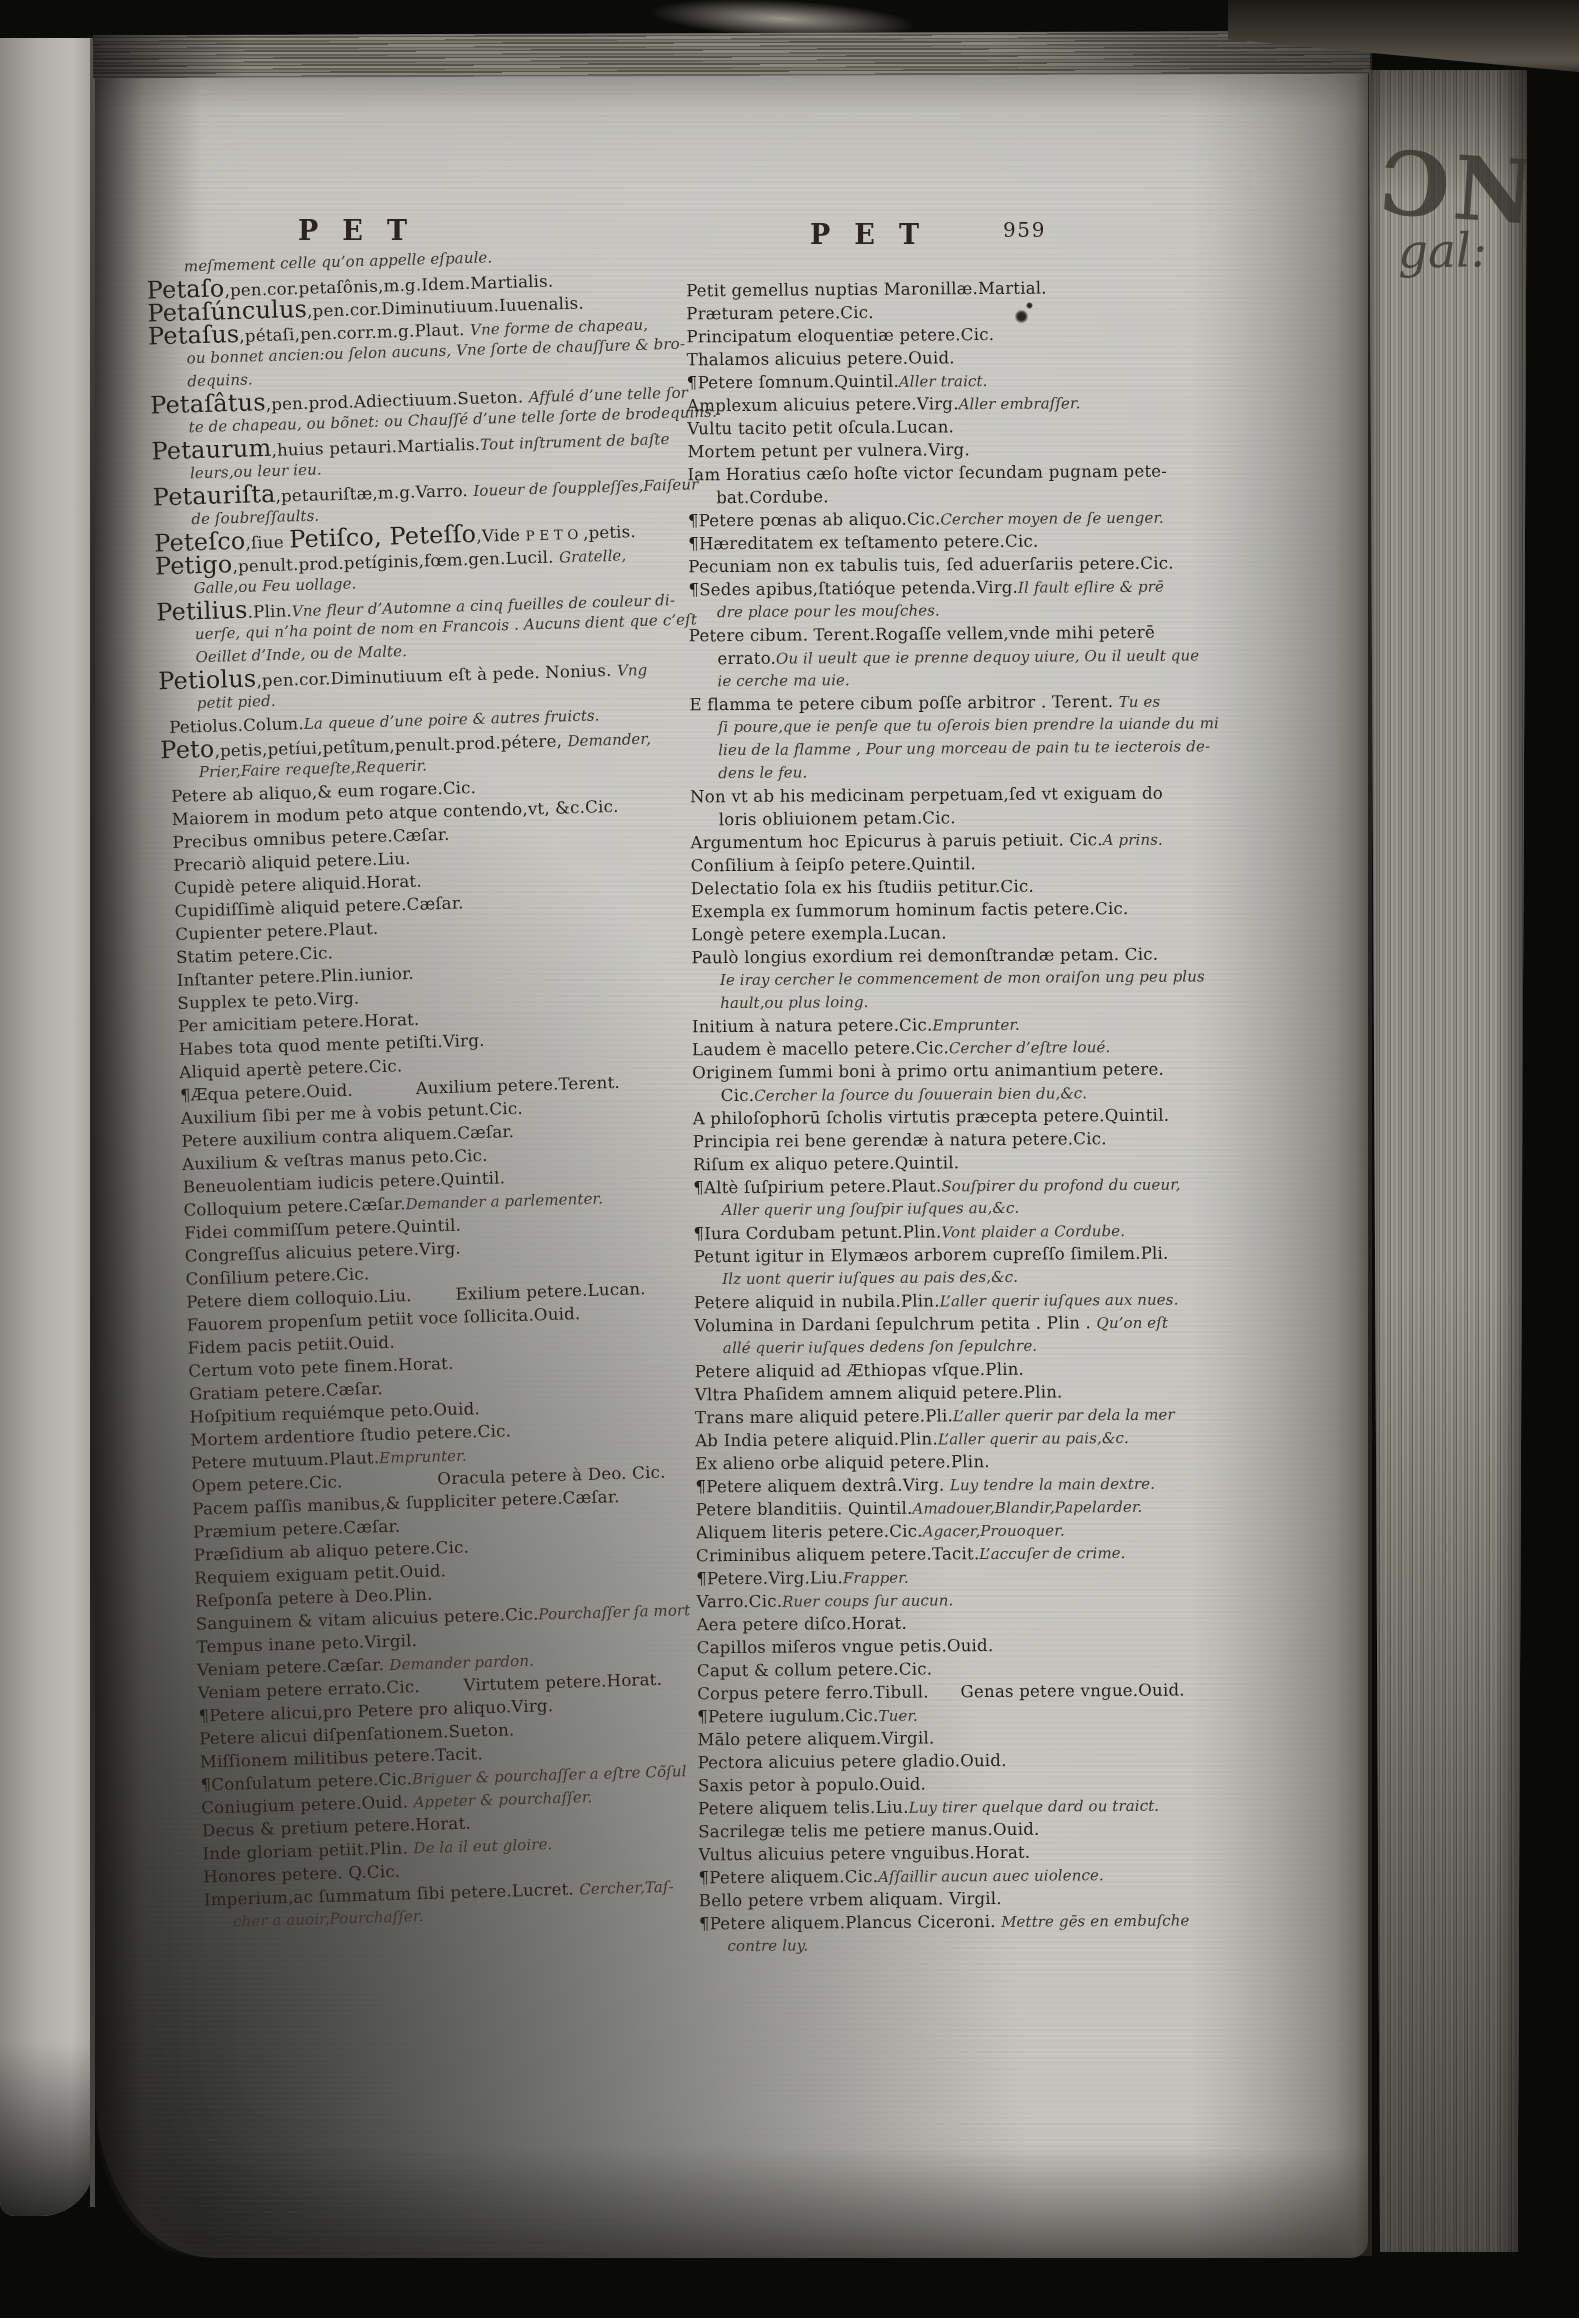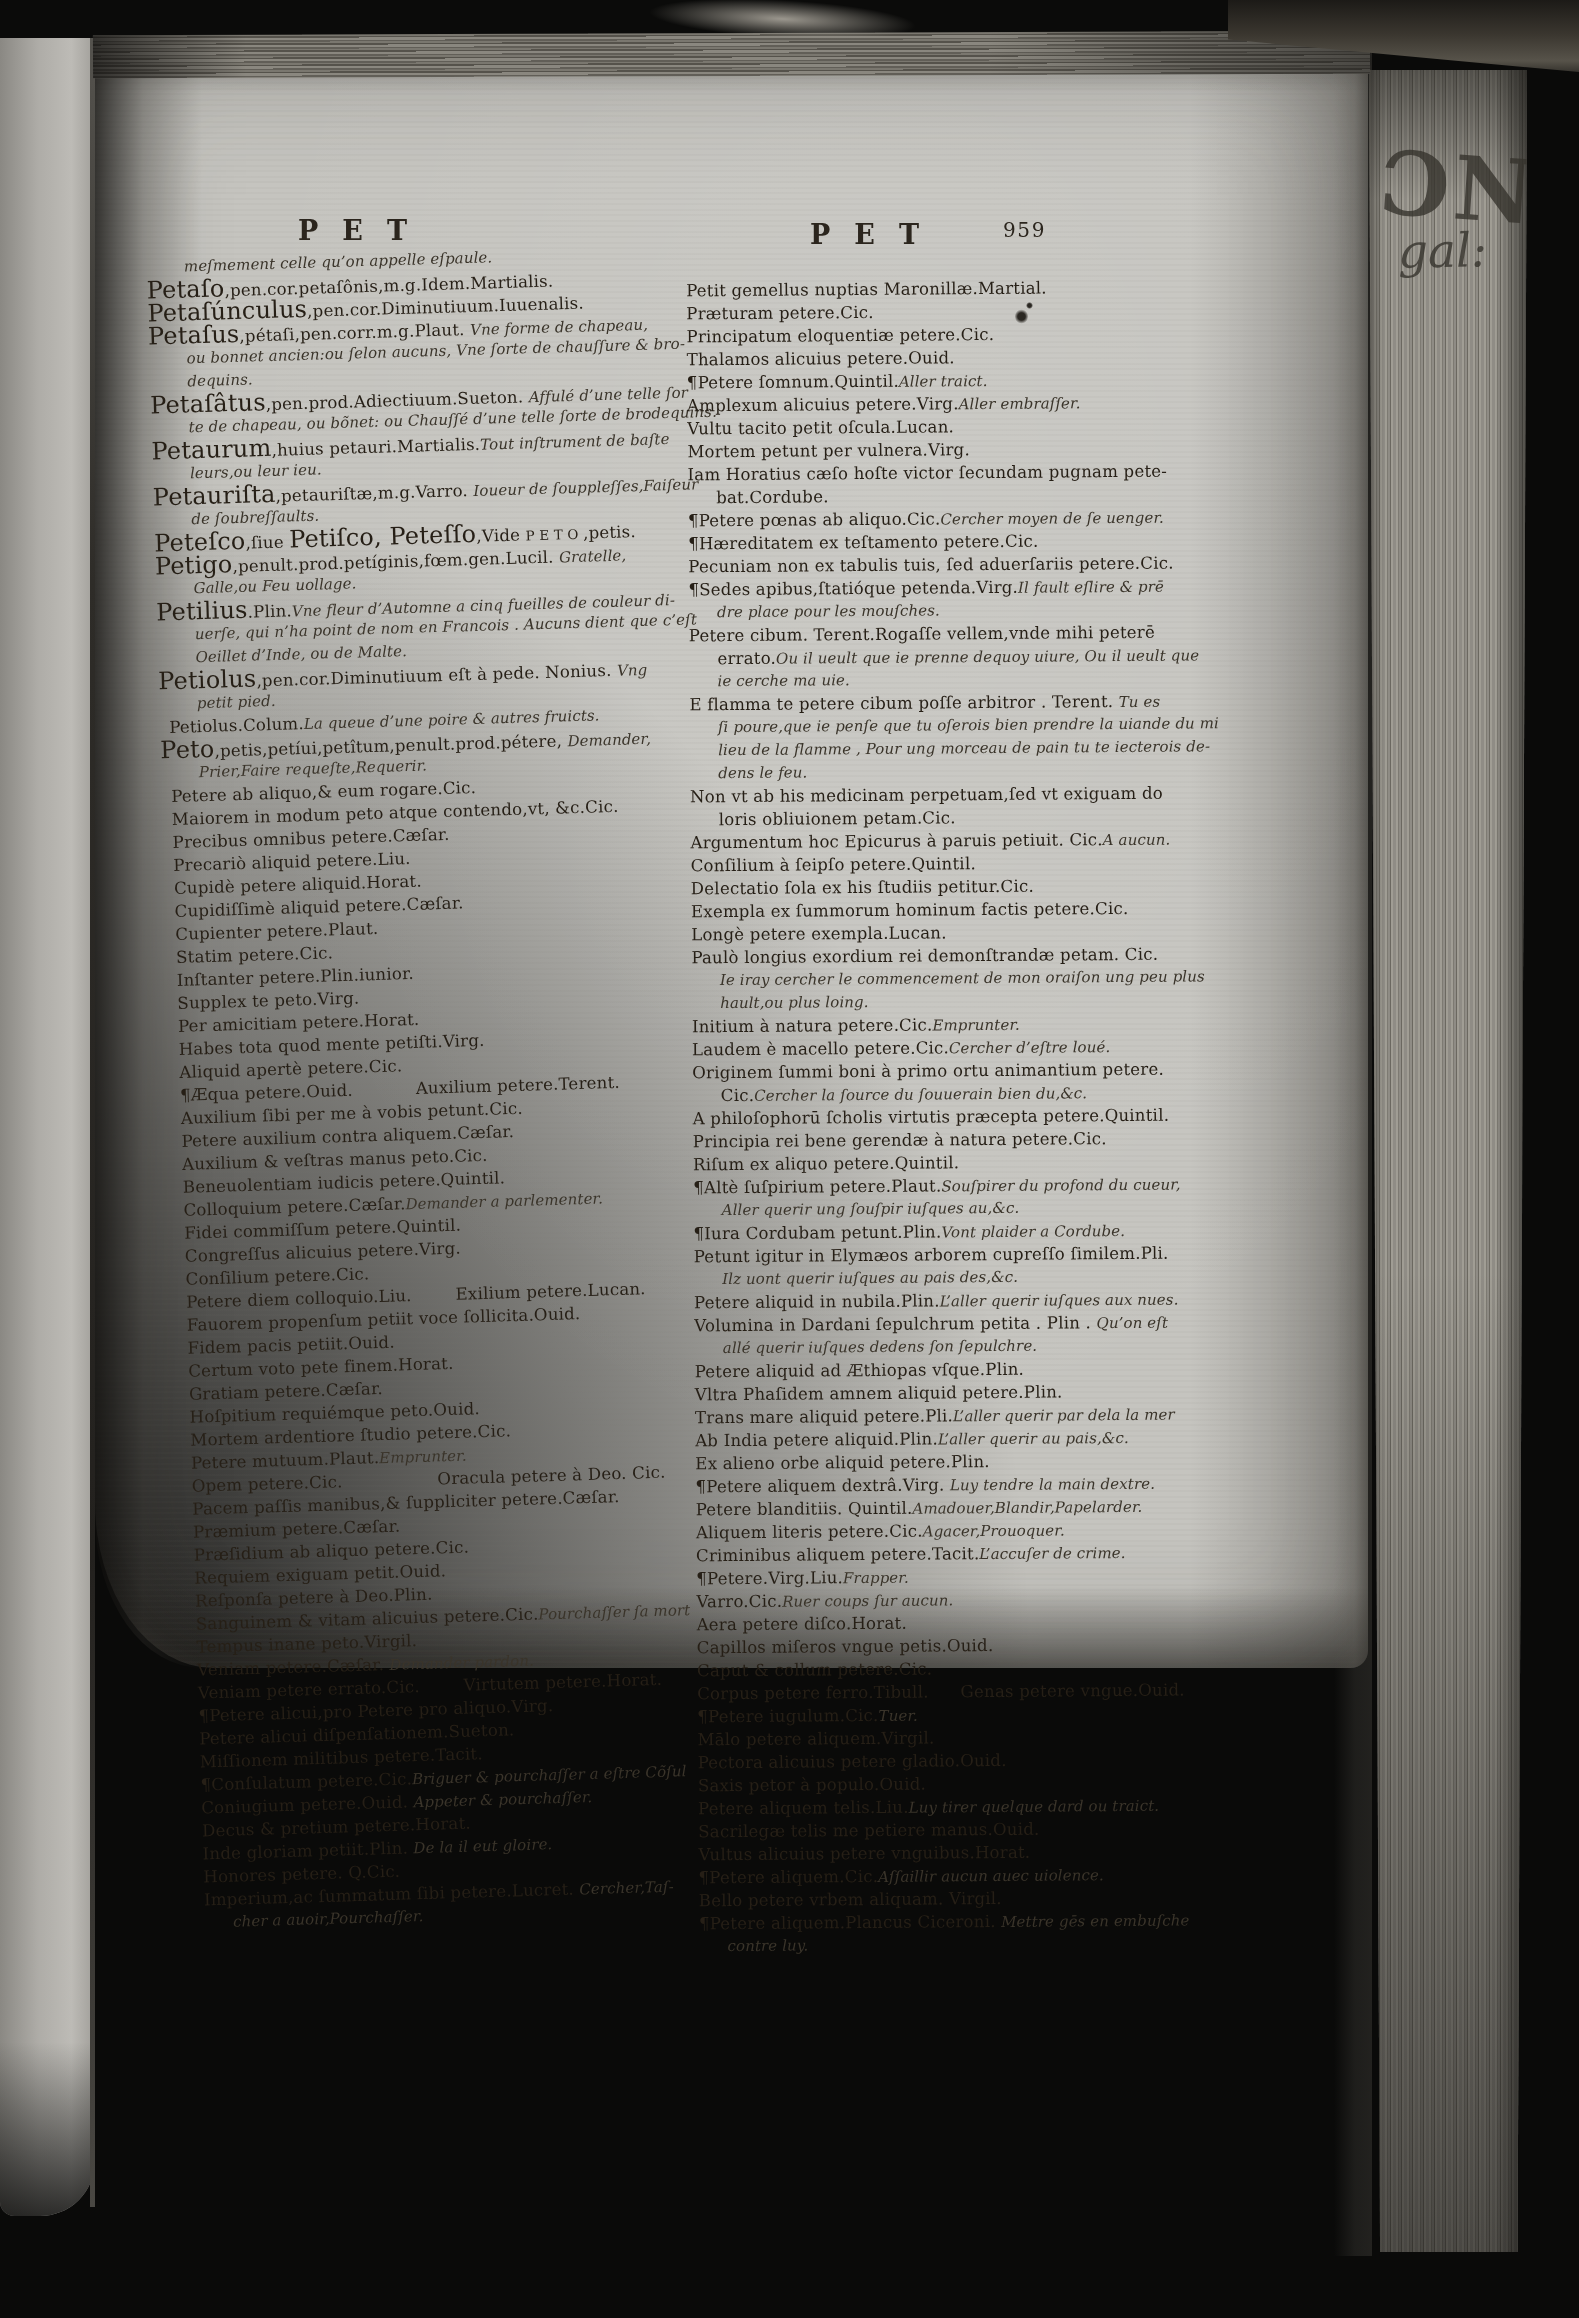--- a/index.html
+++ b/index.html
@@ -7,21 +7,21 @@
          font-family:"DejaVu Serif","Liberation Serif",serif;}
   
   .facing-page{position:absolute;left:0;top:36px;width:95px;height:2180px;
     background:linear-gradient(90deg,#8a8883 0%,#aeaca7 40%,#bdbbb6 75%,#a5a39e 96%,#6b6965 100%);
     border-radius:0 0 55px 14.2px;}
   .facing-page::after{content:"";position:absolute;left:0;bottom:0;width:100%;height:174px;
     background:linear-gradient(180deg,rgba(0,0,0,0),rgba(10,10,9,.8));border-radius:0 0 55px 14.2px;}
   .gutter-crease{position:absolute;left:90px;top:38px;width:4.7px;height:2169px;
     background:linear-gradient(180deg,#55534e,#2e2c28 25%,#23211e 70%,#4a4843);}
   
-  .paper{position:absolute;left:95px;top:44px;width:1273px;height:1624px;
+  .paper{position:absolute;left:95px;top:44px;width:1273px;height:2214px;
     background:
       repeating-linear-gradient(180deg,rgba(120,117,110,.05) 0 1.6px,rgba(0,0,0,0) 1.6px 5.5px),
       radial-gradient(ellipse at 62% 28%,rgba(255,255,255,.10),rgba(0,0,0,0) 60%),
       linear-gradient(0deg,rgba(25,24,21,.55) 0%,rgba(0,0,0,0) 5%),
       linear-gradient(180deg,rgba(45,43,38,.38) 0%,rgba(0,0,0,0) 3%),
       linear-gradient(90deg,rgba(0,0,0,0) 86%,rgba(58,55,50,.38) 100%),
       radial-gradient(ellipse at 0% 100%,rgba(10,10,9,.9) 0%,rgba(10,10,9,0) 52%),
       #c5c4bf;
     border-radius:2.4px 6.3px 17.4px 118px / 2.4px 6.3px 17.4px 166px;
     box-shadow:inset 0 0 126px rgba(40,38,33,.45), inset 0 0 20.5px rgba(70,66,60,.25);}
@@ -181,21 +181,21 @@
         <div class="line ind"><span class="seg-i">dre place pour les mouſches.</span></div>
         <div class="line"><span class="seg-r">Petere cibum. Terent.Rogaſſe vellem,vnde mihi peterē</span></div>
         <div class="line ind"><span class="seg-r">errato.</span><span class="seg-i">Ou il ueult que ie prenne dequoy uiure, Ou il ueult que</span></div>
         <div class="line ind"><span class="seg-i">ie cerche ma uie.</span></div>
         <div class="line"><span class="seg-r">E flamma te petere cibum poſſe arbitror . Terent. </span><span class="seg-i">Tu es</span></div>
         <div class="line ind"><span class="seg-i">ſi poure,que ie penſe que tu oſerois bien prendre la uiande du mi</span></div>
         <div class="line ind"><span class="seg-i">lieu de la flamme , Pour ung morceau de pain tu te iecterois de-</span></div>
         <div class="line ind"><span class="seg-i">dens le feu.</span></div>
         <div class="line"><span class="seg-r">Non vt ab his medicinam perpetuam,ſed vt exiguam do</span></div>
         <div class="line ind"><span class="seg-r">loris obliuionem petam.Cic.</span></div>
-        <div class="line"><span class="seg-r">Argumentum hoc Epicurus à paruis petiuit. Cic.</span><span class="seg-i">A aucun.</span></div>
+        <div class="line"><span class="seg-r">Argumentum hoc Epicurus à paruis petiuit. Cic.</span><span class="seg-i">A prins.</span></div>
         <div class="line"><span class="seg-r">Conſilium à ſeipſo petere.Quintil.</span></div>
         <div class="line"><span class="seg-r">Delectatio ſola ex his ſtudiis petitur.Cic.</span></div>
         <div class="line"><span class="seg-r">Exempla ex ſummorum hominum factis petere.Cic.</span></div>
         <div class="line"><span class="seg-r">Longè petere exempla.Lucan.</span></div>
         <div class="line"><span class="seg-r">Paulò longius exordium rei demonſtrandæ petam. Cic.</span></div>
         <div class="line ind"><span class="seg-i">Ie iray cercher le commencement de mon oraiſon ung peu plus</span></div>
         <div class="line ind"><span class="seg-i">hault,ou plus loing.</span></div>
         <div class="line"><span class="seg-r">Initium à natura petere.Cic.</span><span class="seg-i">Emprunter.</span></div>
         <div class="line"><span class="seg-r">Laudem è macello petere.Cic.</span><span class="seg-i">Cercher d’eſtre loué.</span></div>
         <div class="line"><span class="seg-r">Originem ſummi boni à primo ortu animantium petere.</span></div>

